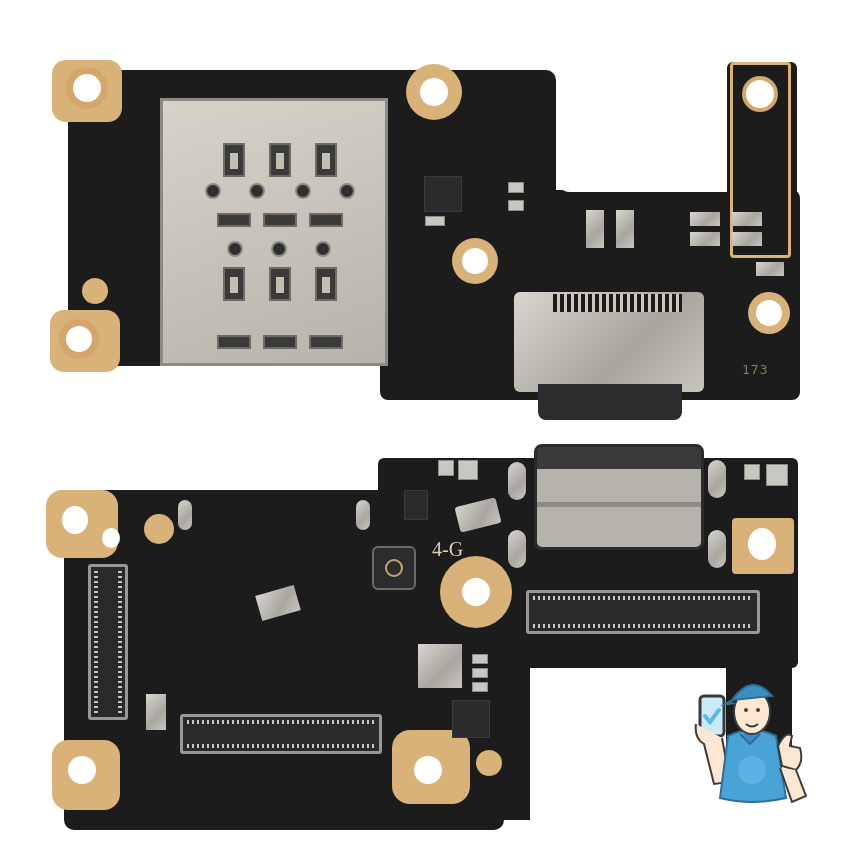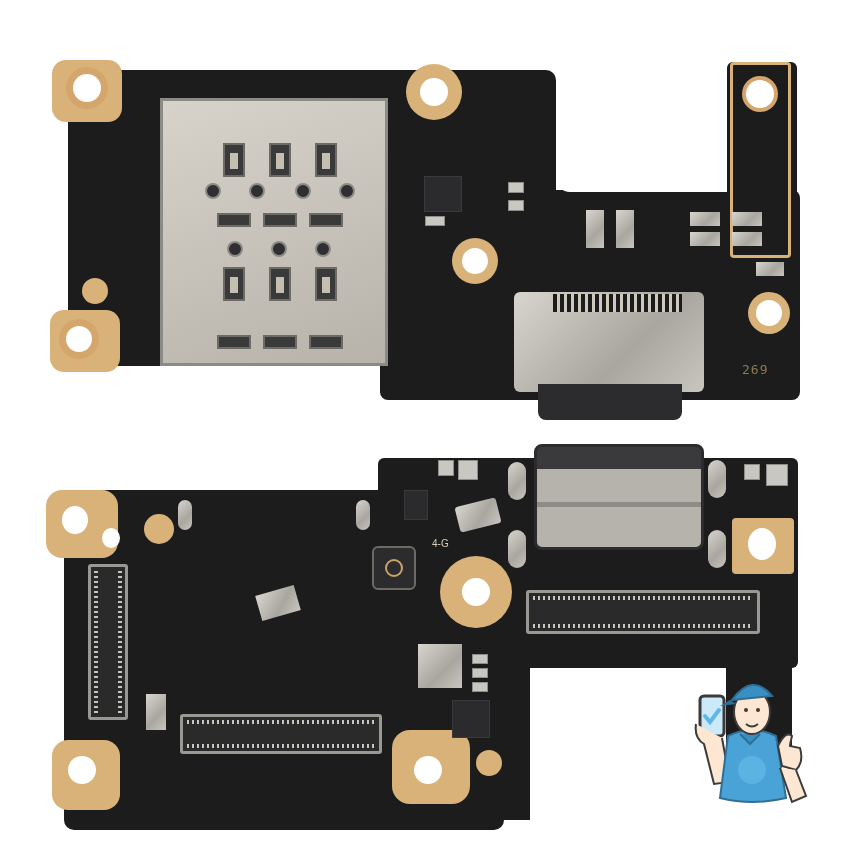--- a/index.html
+++ b/index.html
@@ -84,21 +84,21 @@
   <div class="silver" style="left:690px;top:212px;width:30px;height:14px;"></div>
   <div class="silver" style="left:690px;top:232px;width:30px;height:14px;"></div>
   <div class="silver" style="left:732px;top:212px;width:30px;height:14px;"></div>
   <div class="silver" style="left:732px;top:232px;width:30px;height:14px;"></div>
   <div class="silver" style="left:756px;top:262px;width:28px;height:14px;"></div>
 
   <div class="silver" style="left:514px;top:292px;width:190px;height:100px;border-radius:6px;"></div>
   <div class="abs" style="left:550px;top:294px;width:132px;height:18px;background:repeating-linear-gradient(90deg,#cfc9bd 0 3px,#1c1c1d 3px 7px);"></div>
   <div class="abs" style="left:538px;top:384px;width:144px;height:36px;background:#2c2c2e;border-radius:0 0 8px 8px;"></div>
 
-  <div class="label173" style="left:742px;top:362px;">269</div>
+  <div class="label173" style="left:742px;top:362px;">173</div>
 </div>
 
 <div class="abs" style="left:0;top:430px;width:861px;height:430px;">
   <div class="pcb" style="left:64px;top:60px;width:440px;height:340px;border-radius:10px;"></div>
   <div class="pcb" style="left:378px;top:28px;width:420px;height:210px;border-radius:6px;"></div>
   <div class="pcb" style="left:726px;top:180px;width:66px;height:140px;border-radius:4px;"></div>
   <div class="pcb" style="left:400px;top:200px;width:130px;height:190px;"></div>
 
   <div class="gold" style="left:46px;top:60px;width:72px;height:68px;border-radius:16px;"></div>
   <div class="hole" style="left:62px;top:76px;width:26px;height:28px;box-shadow:none;"></div>
@@ -126,21 +126,21 @@
   <div class="silver" style="left:708px;top:100px;width:18px;height:38px;border-radius:9px;"></div>
   <div class="silver" style="left:178px;top:70px;width:14px;height:30px;border-radius:7px;"></div>
   <div class="silver" style="left:356px;top:70px;width:14px;height:30px;border-radius:7px;"></div>
 
   <div class="silver" style="left:457px;top:72px;width:42px;height:26px;transform:rotate(-14deg);border-radius:3px;"></div>
   <div class="chip" style="left:404px;top:60px;width:22px;height:28px;"></div>
 
   <div class="abs" style="left:372px;top:116px;width:40px;height:40px;border-radius:6px;background:#2c2c2e;border:2px solid #6d6b66;">
     <div class="abs" style="left:11px;top:11px;width:14px;height:14px;border-radius:50%;border:2px solid #c9a46a;"></div>
   </div>
-  <div class="abs" style="left:432px;top:108px;color:#d9cfb6;font-size:10px;font-family:Liberation Sans, sans-serif;">4-G</div>
+  <div class="abs" style="left:432px;top:108px;color:#d9cfb6;font-size:20px;font-family:Liberation Serif, serif;">4-G</div>
 
   <div class="silver" style="left:258px;top:160px;width:40px;height:26px;transform:rotate(-16deg);"></div>
   <div class="silver" style="left:146px;top:264px;width:20px;height:36px;"></div>
   <div class="silver" style="left:418px;top:214px;width:44px;height:44px;"></div>
   <div class="chip" style="left:452px;top:270px;width:36px;height:36px;"></div>
   <div class="smd" style="left:438px;top:30px;width:14px;height:14px;"></div>
   <div class="smd" style="left:458px;top:30px;width:18px;height:18px;"></div>
   <div class="smd" style="left:744px;top:34px;width:14px;height:14px;"></div>
   <div class="smd" style="left:766px;top:34px;width:20px;height:20px;"></div>
   <div class="smd" style="left:472px;top:224px;width:14px;height:8px;"></div>

